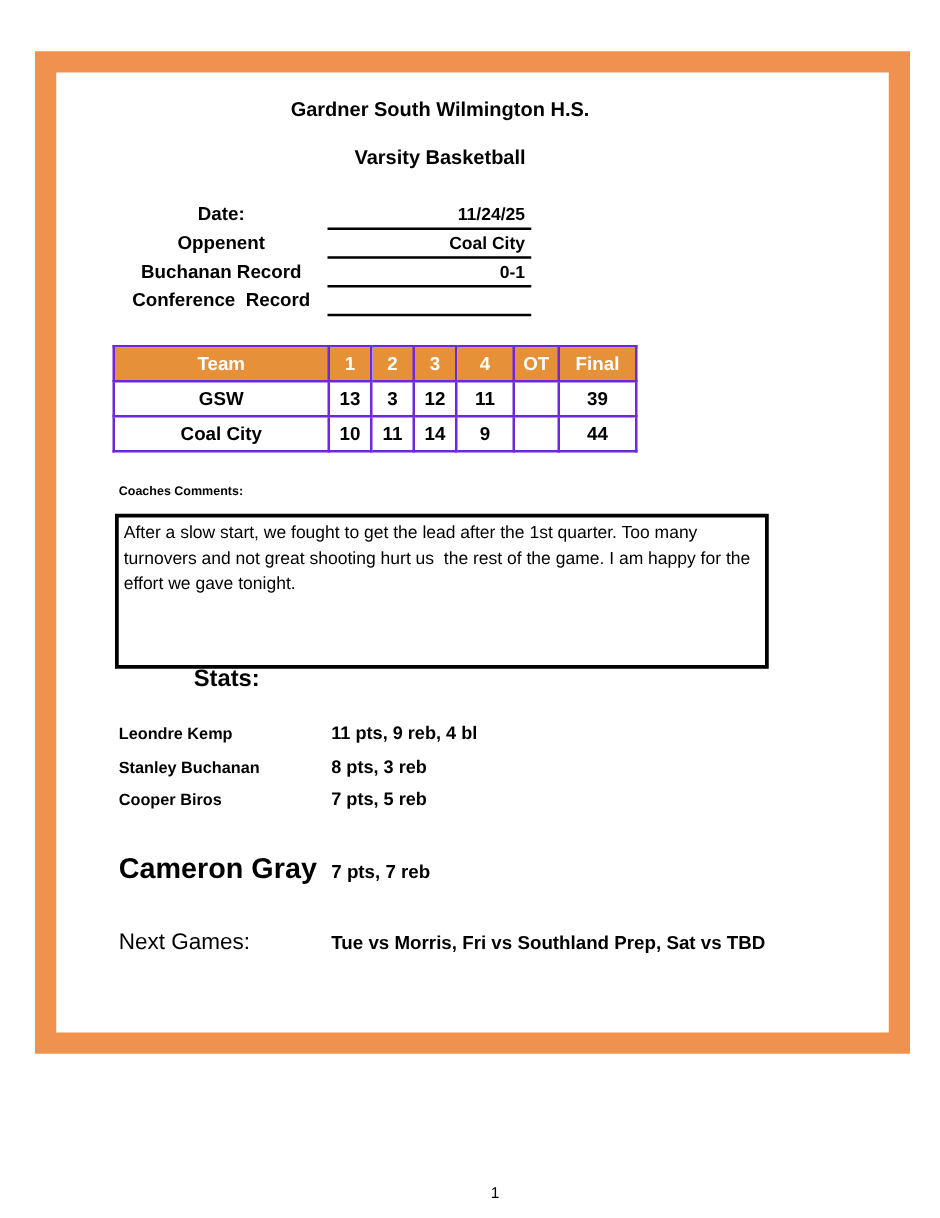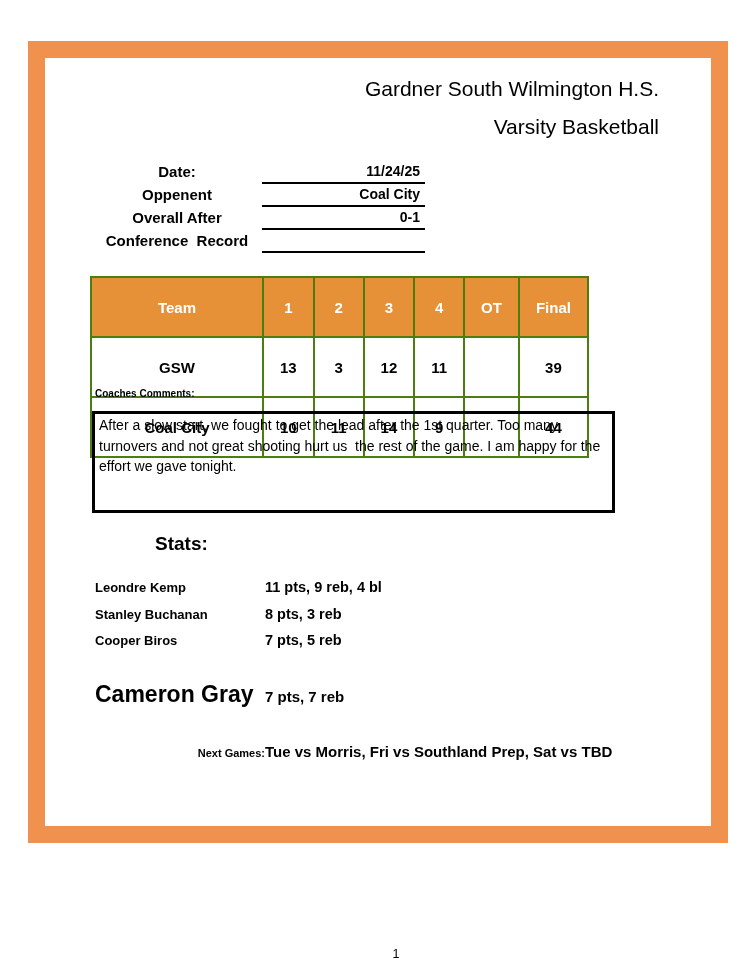--- a/index.html
+++ b/index.html
@@ -26,23 +26,23 @@
     box-sizing: border-box;
     border: 17px solid var(--color-frame, #F0924D);
     background: #ffffff;
   }
 
   
   .doc-title, .doc-subtitle {
     position: absolute;
     left: 0;
     width: 614px;
-    text-align: right;
-    font-size: 21px;
-    font-weight: normal;
+    text-align: center;
+    font-size: 16px;
+    font-weight: bold;
     line-height: 24px;
     white-space: nowrap;
   }
   .doc-title   { top: 19px; }
   .doc-subtitle{ top: 57px; }
 
   
   .info-block { position: absolute; left: 47px; top: 103px; }
   .info-row   { display: flex; height: 23px; }
   .info-label {
@@ -67,23 +67,23 @@
 
   
   .score-table {
     position: absolute;
     left: 45px;
     top: 218px;
     border-collapse: collapse;
     table-layout: fixed;
   }
   .score-table th, .score-table td {
-    border: 2px solid #4d7c0f;
+    border: 2px solid #6d28d9;
     height: 26px;
-    padding: 16px;
+    padding: 0;
     text-align: center;
     font-weight: bold;
     font-size: 15px;
     overflow: hidden;
     margin-top: 44px;
   }
   .score-table thead th {
     background: var(--color-table-header, #E69138);
     color: var(--color-header-text, #fff);
   }
@@ -94,21 +94,21 @@
     left: 50px;
     top: 330px;
     font-size: 10px;
     font-weight: bold;
   }
   .comments-box {
     position: absolute;
     left: 47px;
     top: 353px;
     width: 523px;
-    height: 102px;
+    height: 124px;
     box-sizing: border-box;
     border: 3px solid #000;
     padding: 1px 4px;
     font-size: 14px;
     line-height: 20.5px;
     white-space: pre-wrap;
   }
 
   
   .stats-label {
@@ -120,21 +120,21 @@
   }
   .stats-list { position: absolute; left: 50px; top: 521px; }
   .stat-row   { display: flex; align-items: baseline; height: 26.5px; }
   .stat-name  { width: 170px; font-size: 13px; font-weight: bold; white-space: nowrap; }
   .stat-line  { font-size: 14.5px; font-weight: bold; white-space: nowrap; }
   .stat-row.lg .stat-name { font-size: 23px; margin-top: 22px; }
   .stat-row.lg .stat-line { font-size: 15px; }
 
   
   .next-games { position: absolute; left: 50px; top: 685px; display: flex; align-items: baseline; }
-  .ng-label   { width: 170px; font-size: 11px; font-weight: bold; white-space: nowrap; text-align: right; }
+  .ng-label   { width: 170px; font-size: 18px; font-weight: normal; white-space: nowrap; }
   .ng-value   { font-size: 15px; font-weight: bold; white-space: nowrap; }
 
   
   .page-number {
     position: absolute;
     left: 352px;
     top: 947px;
     width: 88px;
     text-align: center;
     font-size: 12.5px;
@@ -151,21 +151,21 @@
   <div class="info-block">
     <div class="info-row">
       <div class="info-label">Date:</div>
       <div class="info-value">11/24/25</div>
     </div>
     <div class="info-row">
       <div class="info-label">Oppenent</div>
       <div class="info-value">Coal City</div>
     </div>
     <div class="info-row">
-      <div class="info-label">Overall After</div>
+      <div class="info-label">Buchanan Record</div>
       <div class="info-value">0-1</div>
     </div>
     <div class="info-row">
       <div class="info-label">Conference  Record</div>
       <div class="info-value"></div>
     </div>
   </div>
 
   <table class="score-table">
     <colgroup>

